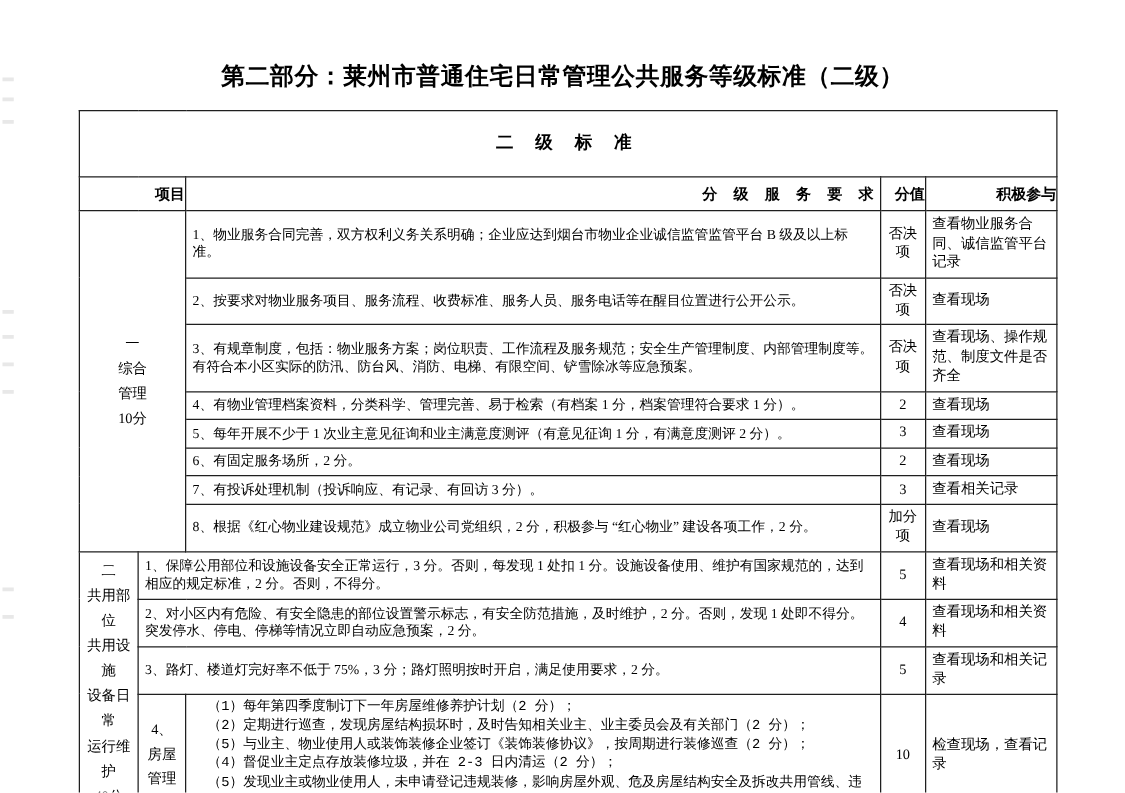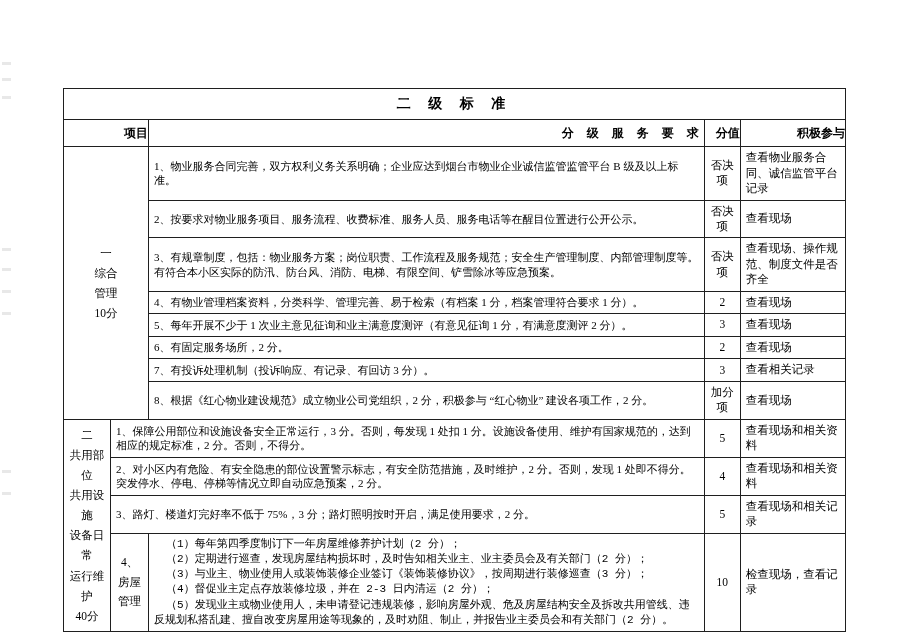--- a/index.html
+++ b/index.html
@@ -78,21 +78,21 @@
   .col-req     { width: 555px; }
   .col-score   { width: 36px; }
   .col-method  { width: 105px; }
 
   .banner {
     text-align: center;
     font-size: 14px;
     font-weight: bold;
     letter-spacing: 7px;
     height: 30px;
-    padding: 0 !important;
+    padding: 11px !important;
   }
 
   .colhead {
     text-align: right;
     font-weight: bold;
     font-size: 12px;
     height: 26px;
     padding: 0 !important;
   }
   .colhead.spaced { letter-spacing: 5px; }
@@ -157,20 +157,21 @@
     <span style="top:78px;"></span>
     <span style="top:96px;"></span>
     <span style="top:248px;"></span>
     <span style="top:268px;"></span>
     <span style="top:290px;"></span>
     <span style="top:312px;"></span>
     <span style="top:470px;"></span>
     <span style="top:492px;"></span>
   </div>
 
+  <div class="doc-title">第二部分：莱州市普通住宅日常管理公共服务等级标准（二级）</div>
 
   <div class="table-wrap">
     <table class="std">
       <colgroup>
         <col class="col-item">
         <col class="col-subitem">
         <col class="col-req">
         <col class="col-score">
         <col class="col-method">
       </colgroup>
@@ -259,21 +260,21 @@
         <tr>
           <td class="sub-cell">
             <div>4、</div>
             <div>房屋</div>
             <div>管理</div>
           </td>
           <td class="req-cell">
             <ul class="sublist">
               <li>（1）每年第四季度制订下一年房屋维修养护计划（2 分）；</li>
               <li>（2）定期进行巡查，发现房屋结构损坏时，及时告知相关业主、业主委员会及有关部门（2 分）；</li>
-              <li>（3）与业主、物业使用人或装饰装修企业签订《装饰装修协议》，按周期进行装修巡查（3 分）；</li>
+              <li>（5）与业主、物业使用人或装饰装修企业签订《装饰装修协议》，按周期进行装修巡查（2 分）；</li>
               <li>（4）督促业主定点存放装修垃圾，并在 2-3 日内清运（2 分）；</li>
               <li>（5）发现业主或物业使用人，未申请登记违规装修，影响房屋外观、危及房屋结构安全及拆改共用管线、违反规划私搭乱建、擅自改变房屋用途等现象的，及时劝阻、制止，并报告业主委员会和有关部门（2 分）。</li>
             </ul>
           </td>
           <td class="score-cell">10</td>
           <td class="method-cell">检查现场，查看记录</td>
         </tr>
       </tbody>
     </table>
   </div>

